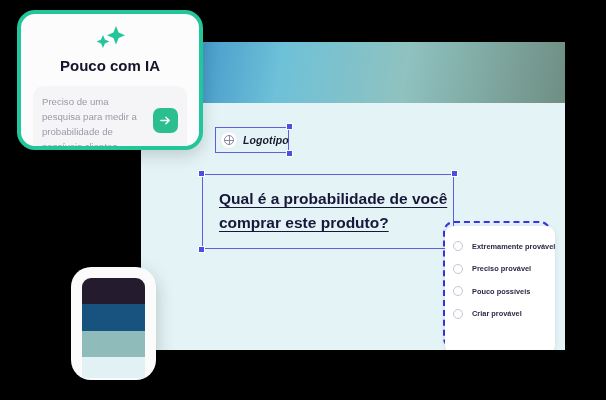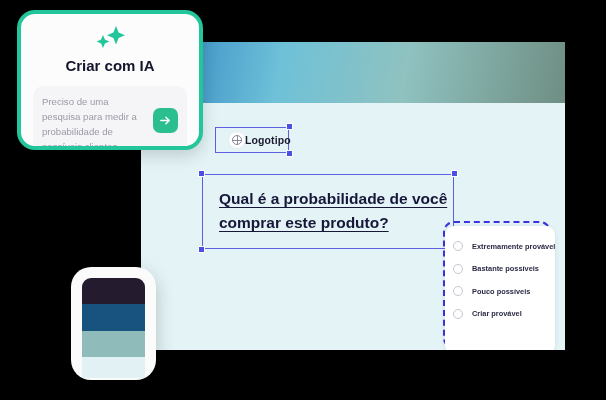--- a/index.html
+++ b/index.html
@@ -26,23 +26,24 @@
   }
 
   
   #logo-wrap {
     position: absolute; left: 74px; top: 85px;
     width: 74px; height: 26px;
   }
   #logo-box {
     position: absolute; inset: 0;
     border: 1px solid #5b5fe0;
-    display: flex; align-items: center; 
-    padding-left: 13px;
+    display: flex; align-items: center; gap: 6px;
+    padding-left: 5px;
     background: transparent;
+    font-style: italic;
   }
   .logo-circle {
     width: 16px; height: 16px; border-radius: 50%;
     background: #ffffff; position: relative; flex: none;
     box-shadow: 0 0 0 0.5px #e2e2ea;
   }
   .logo-circle::before, .logo-circle::after {
     content: ""; position: absolute; background: #8a8a9e;
   }
   .logo-circle::before { left: 3px; top: 7.5px; width: 10px; height: 1px; }
@@ -173,39 +174,39 @@
     </div>
 
     <div id="options-dash"></div>
     <div id="options-card">
       <div class="opt-row">
         <span class="opt-radio"></span>
         <span class="opt-label">Extremamente provável</span>
       </div>
       <div class="opt-row">
         <span class="opt-radio"></span>
-        <span class="opt-label">Bastante possíveis</span>
+        <span class="opt-label">Preciso provável</span>
       </div>
       <div class="opt-row">
         <span class="opt-radio"></span>
         <span class="opt-label">Pouco possíveis</span>
       </div>
       <div class="opt-row">
         <span class="opt-radio"></span>
         <span class="opt-label">Criar provável</span>
       </div>
     </div>
   </div>
 
   <div id="ai-card">
     <svg id="spark" width="34" height="26" viewBox="0 0 34 26">
       <path d="M23 0 L25.6 6.6 L32 9.3 L25.6 12 L23 18.6 L20.4 12 L14 9.3 L20.4 6.6 Z" fill="#23c59a"></path>
       <path d="M10 9 L11.9 13.6 L16.4 15.5 L11.9 17.4 L10 22 L8.1 17.4 L3.6 15.5 L8.1 13.6 Z" fill="#23c59a"></path>
     </svg>
-    <div id="ai-title">Criar com IA</div>
+    <div id="ai-title">Pouco com IA</div>
 
     <div id="ai-input">
       <div id="ai-prompt">Preciso de uma pesquisa para medir a probabilidade de possíveis clientes comprarem nosso produto.</div>
       <button id="ai-send" title="Enviar">
         <svg width="13" height="13" viewBox="0 0 14 14">
           <path d="M2 7 H10.5 M7.4 3.6 L11 7 L7.4 10.4" stroke="#ffffff" stroke-width="1.5" fill="none" stroke-linecap="round" stroke-linejoin="round"></path>
         </svg>
       </button>
     </div>
   </div>

